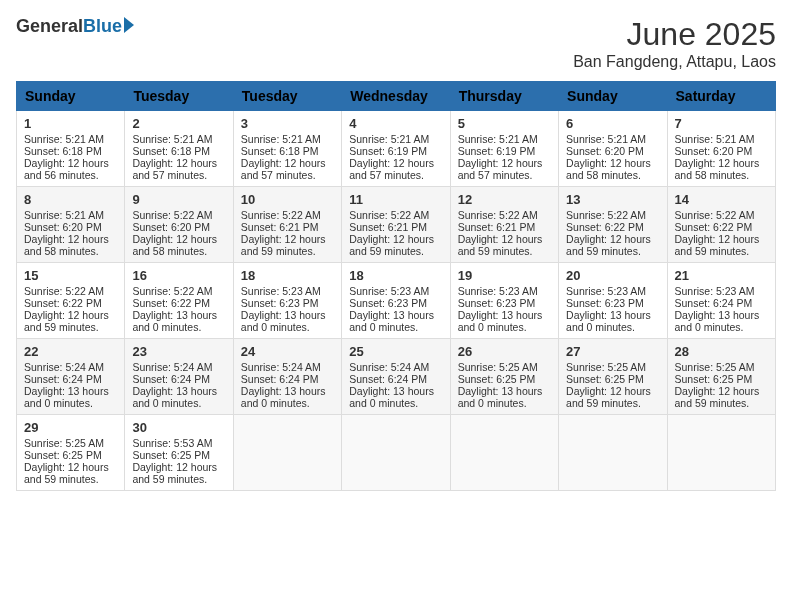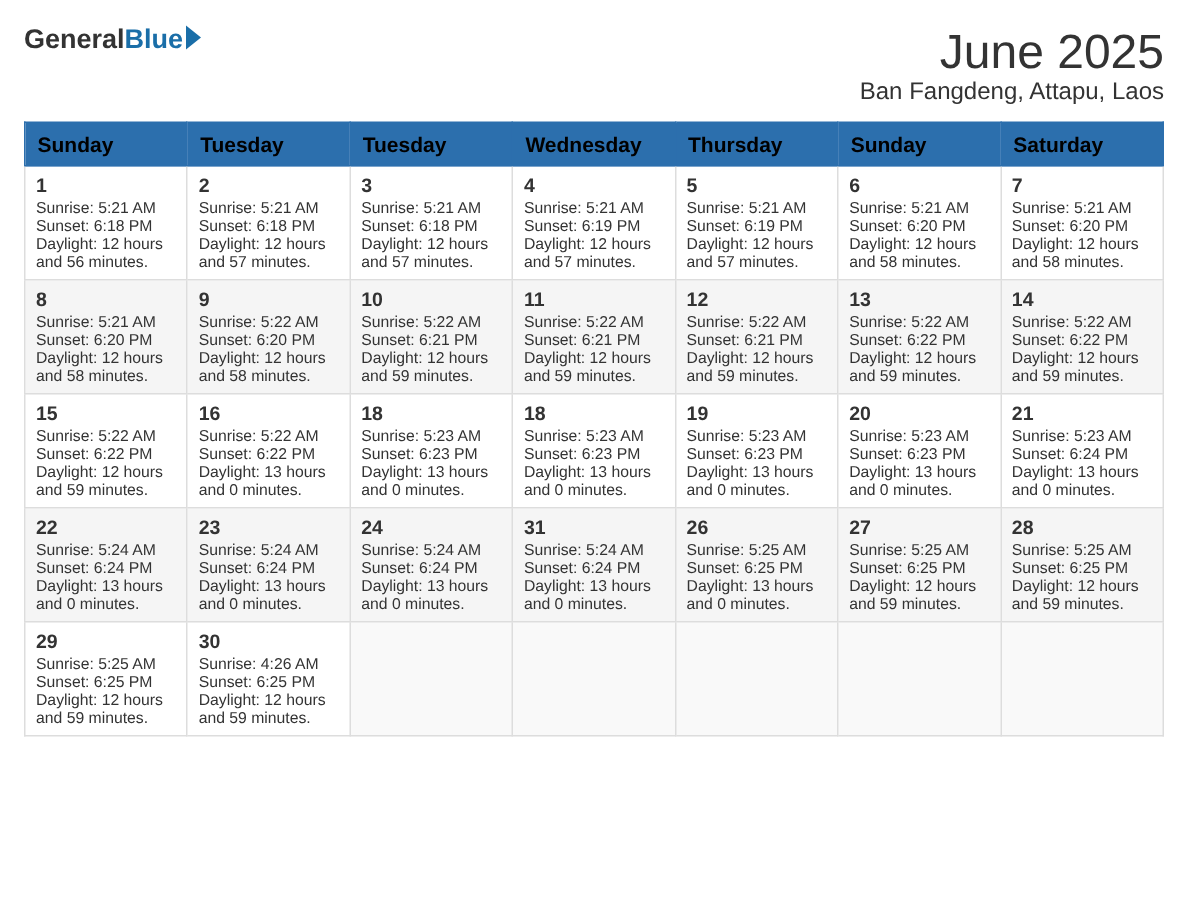--- a/index.html
+++ b/index.html
@@ -270,21 +270,21 @@
           <span>Sunset: 6:24 PM</span><br>
           <span>Daylight: 13 hours and 0 minutes.</span>
         </td>
         <td>
           <span class="day-num">24</span>
           <span>Sunrise: 5:24 AM</span><br>
           <span>Sunset: 6:24 PM</span><br>
           <span>Daylight: 13 hours and 0 minutes.</span>
         </td>
         <td>
-          <span class="day-num">31</span>
+          <span class="day-num">25</span>
           <span>Sunrise: 5:24 AM</span><br>
           <span>Sunset: 6:24 PM</span><br>
           <span>Daylight: 13 hours and 0 minutes.</span>
         </td>
         <td>
           <span class="day-num">26</span>
           <span>Sunrise: 5:25 AM</span><br>
           <span>Sunset: 6:25 PM</span><br>
           <span>Daylight: 13 hours and 0 minutes.</span>
         </td>
@@ -303,21 +303,21 @@
       </tr>
       <tr>
         <td>
           <span class="day-num">29</span>
           <span>Sunrise: 5:25 AM</span><br>
           <span>Sunset: 6:25 PM</span><br>
           <span>Daylight: 12 hours and 59 minutes.</span>
         </td>
         <td>
           <span class="day-num">30</span>
-          <span>Sunrise: 4:26 AM</span><br>
+          <span>Sunrise: 5:53 AM</span><br>
           <span>Sunset: 6:25 PM</span><br>
           <span>Daylight: 12 hours and 59 minutes.</span>
         </td>
         <td class="empty-cell"></td>
         <td class="empty-cell"></td>
         <td class="empty-cell"></td>
         <td class="empty-cell"></td>
         <td class="empty-cell"></td>
       </tr>
     </tbody>

